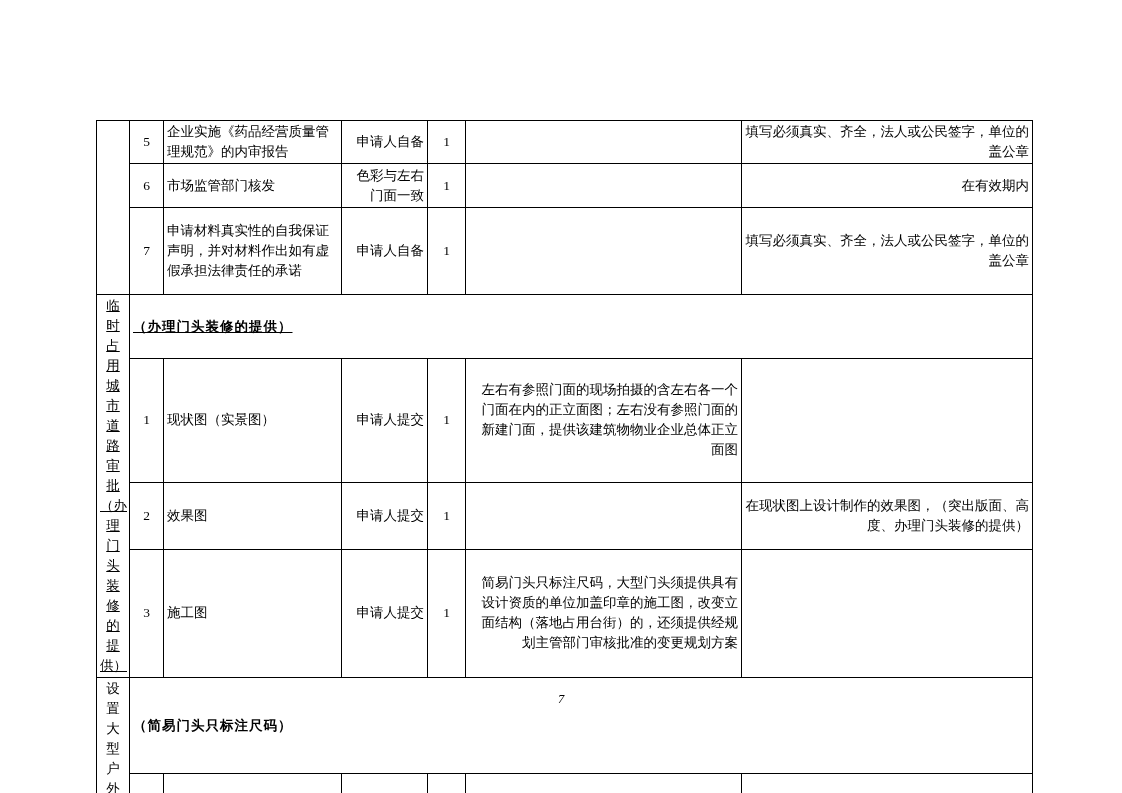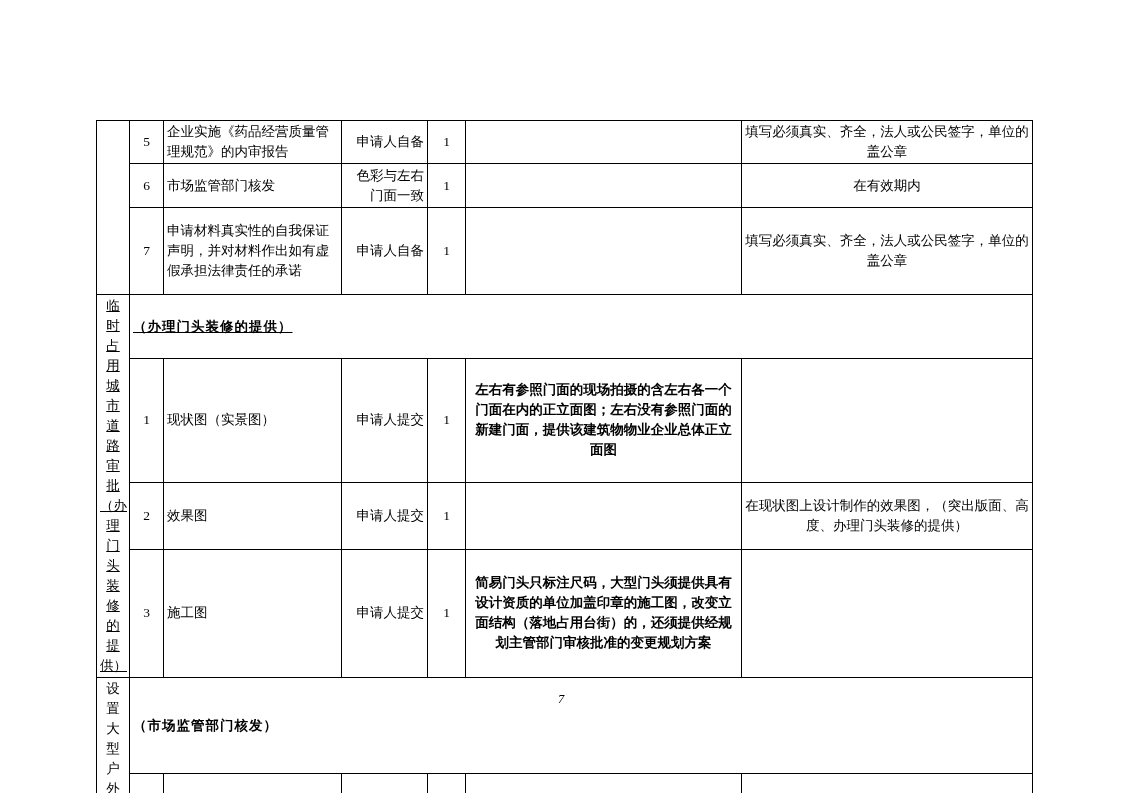--- a/index.html
+++ b/index.html
@@ -55,28 +55,27 @@
   }
   td.cell-count {
     text-align: center;
   }
   td.cell-count.bold-count {
     font-weight: bold;
     font-family: "Liberation Sans", "DejaVu Sans", sans-serif;
     font-size: 13px;
   }
   td.cell-expl {
-    text-align: center;
+    text-align: right;
     white-space: pre-line;
     line-height: 20.5px;
     padding: 1px 2px;
-    font-weight: bold;
   }
   td.cell-remark {
-    text-align: center;
+    text-align: right;
     line-height: 20.5px;
     padding: 1px 2px;
   }
   td.cell-section-header {
     text-align: left;
     font-weight: bold;
     font-size: 17.5px;
     letter-spacing: 1px;
   }
   .page-number {
@@ -171,21 +170,21 @@
       <td class="cell-remark"></td>
     </tr>
 
     <tr style="height:55px;">
       <td class="cell-category" rowspan="2">设置
 大型
 户外
 广告
 及在
 城市</td>
-      <td class="cell-section-header" colspan="6">（市场监管部门核发）</td>
+      <td class="cell-section-header" colspan="6">（简易门头只标注尺码）</td>
     </tr>
     <tr style="height:84px;">
       <td class="cell-num">1</td>
       <td class="cell-name">现状图（实景图）</td>
       <td class="cell-source">申请人提交</td>
       <td class="cell-count bold-count">1</td>
       <td class="cell-expl">◆在建筑物上设置广告的，现场拍摄的整幢建筑物的正立面图，并在正立面图上标示拟设置广告的具体位置。
 ◆在城市设施上设置广告的，现场拍摄整个建</td>
       <td class="cell-remark"></td>
     </tr>

